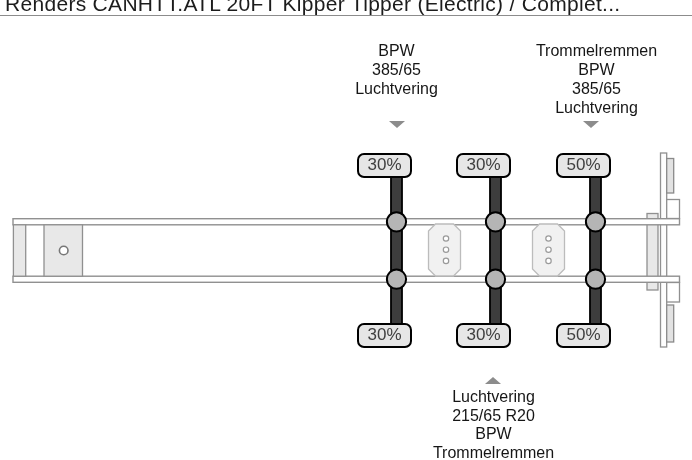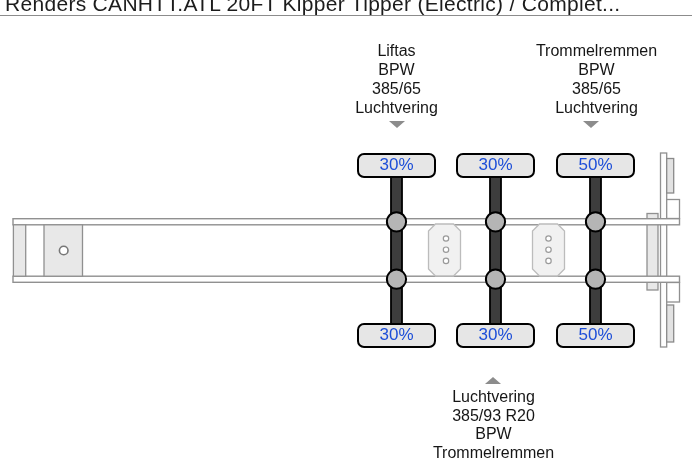--- a/index.html
+++ b/index.html
@@ -19,23 +19,23 @@
   .label-block.bottom{line-height:18.5px;}
   .label-block div{white-space:nowrap;}
   
   .arrow{position:absolute;width:0;height:0;border-left:8px solid transparent;border-right:8px solid transparent;}
   .arrow.down{border-top:7.5px solid #8c8c8c;}
   .arrow.up{border-bottom:7.5px solid #8c8c8c;}
   
   #schematic{position:absolute;left:0;top:0;}
   
   .tire{
-    position:absolute;box-sizing:border-box;width:79px;height:25px;
+    position:absolute;box-sizing:border-box;width:55px;height:25px;
     background:#e6e6e6;border:2.5px solid #000;border-radius:7px;
-    text-align:center;font-size:17px;line-height:19.5px;color:#1d4ed8;
+    text-align:center;font-size:17px;line-height:19.5px;color:#404040;
   }
 </style>
 </head>
 <body>
 
 <div id="page">
 
   <div id="title">Renders CANHTT.ATL 20FT Kipper Tipper (Electric) / Complet...</div>
   <div id="header-divider"></div>
 
@@ -81,34 +81,33 @@
   </svg>
 
   <div class="tire" style="left:357px;top:152.5px">30%</div>
   <div class="tire" style="left:456px;top:152.5px">30%</div>
   <div class="tire" style="left:556px;top:152.5px">50%</div>
   <div class="tire" style="left:357px;top:322.5px">30%</div>
   <div class="tire" style="left:456px;top:322.5px">30%</div>
   <div class="tire" style="left:556px;top:322.5px">50%</div>
 
   <div class="label-block" style="left:296.5px;top:41px">
-    <div>Liftas</div>
     <div>BPW</div>
     <div>385/65</div>
     <div>Luchtvering</div>
   </div>
   <div class="label-block" style="left:496.5px;top:41px">
     <div>Trommelremmen</div>
     <div>BPW</div>
     <div>385/65</div>
     <div>Luchtvering</div>
   </div>
   <div class="label-block bottom" style="left:393.5px;top:388px">
     <div>Luchtvering</div>
-    <div>385/93 R20</div>
+    <div>215/65 R20</div>
     <div>BPW</div>
     <div>Trommelremmen</div>
   </div>
 
   <div class="arrow down" style="left:388.5px;top:120.5px"></div>
   <div class="arrow down" style="left:582.5px;top:120.5px"></div>
   <div class="arrow up" style="left:484.5px;top:377px"></div>
 
 </div>
 

